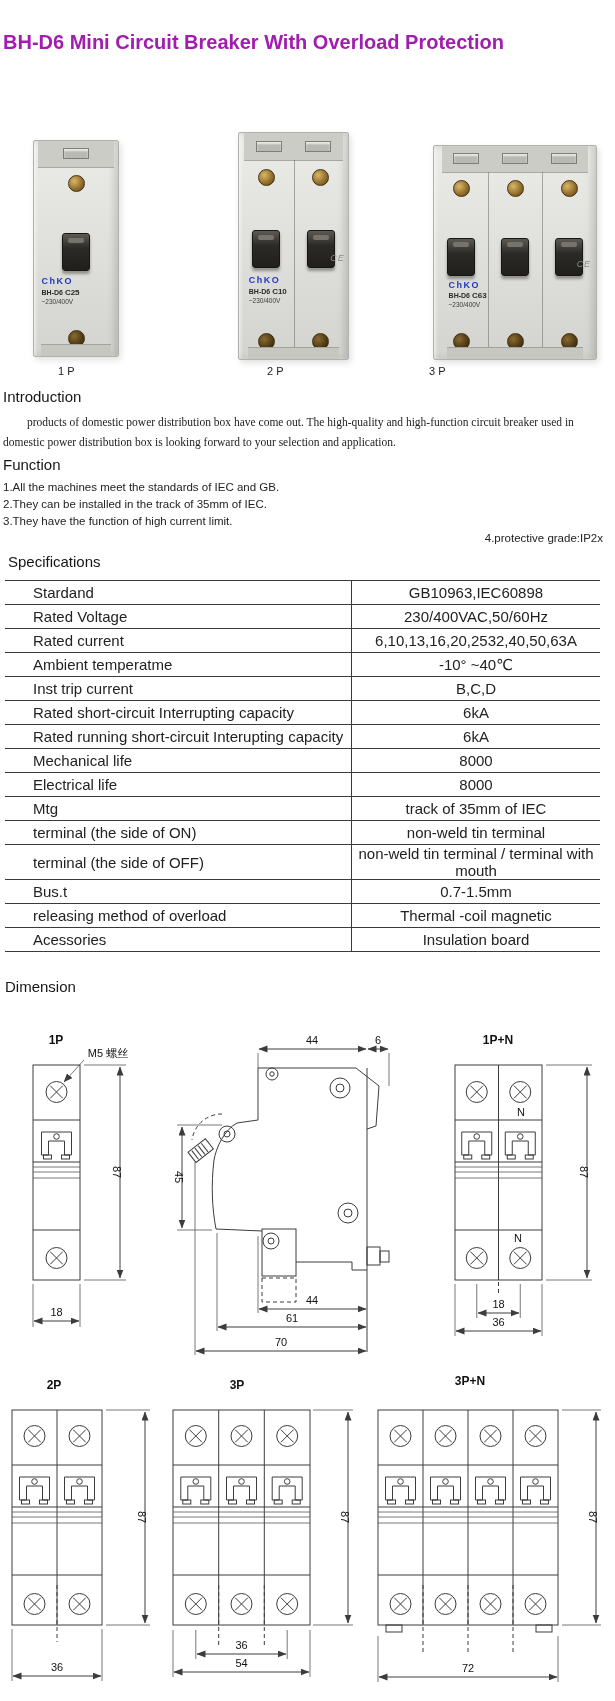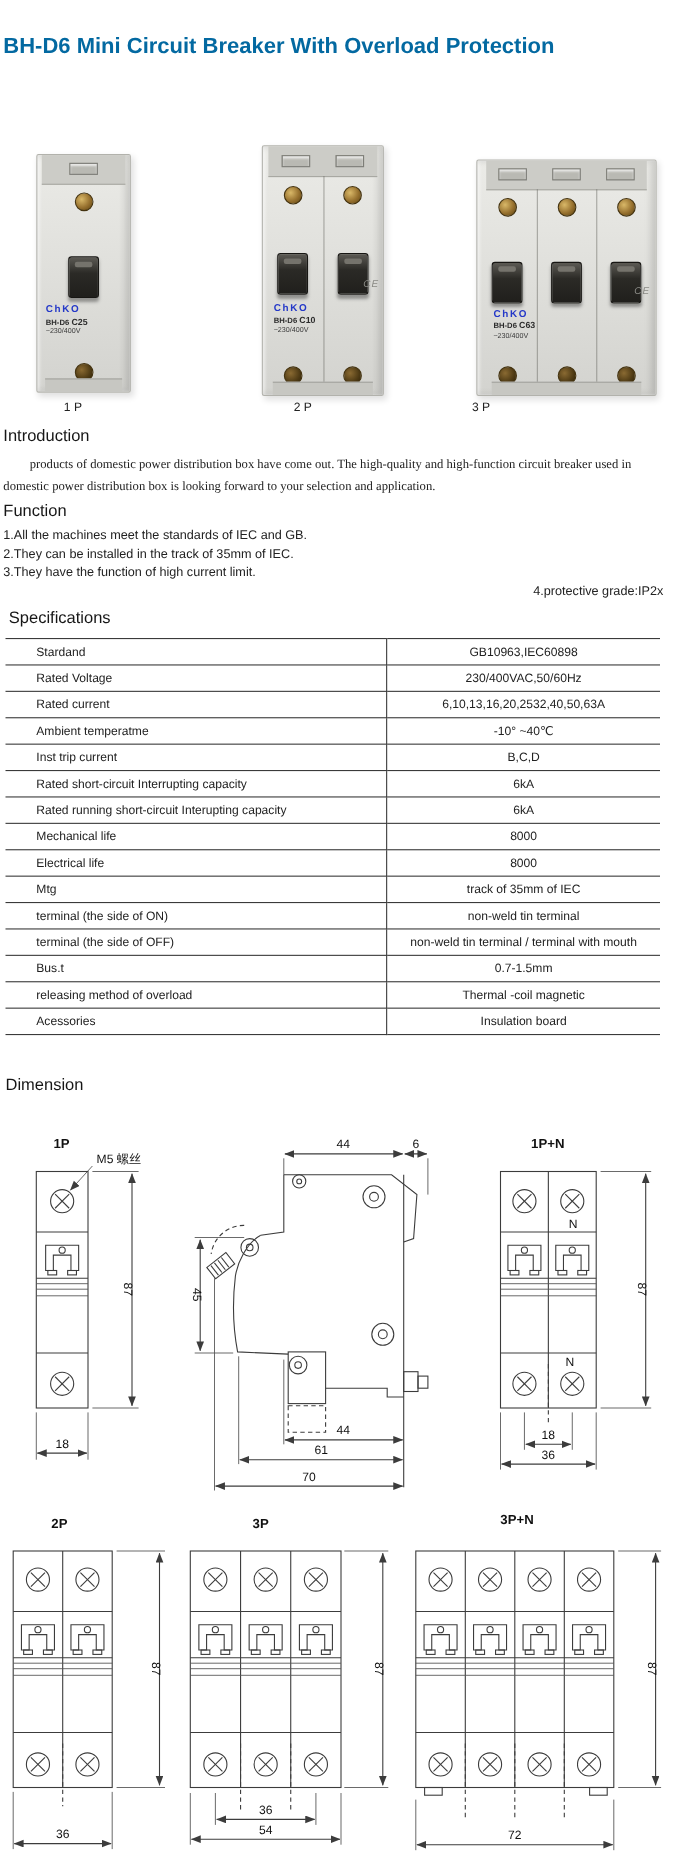--- a/index.html
+++ b/index.html
@@ -2,29 +2,29 @@
 <html><head>
 <meta charset="utf-8">
 <style>
   html,body{margin:0;padding:0;}
   body{
     width:615px;height:1701px;position:relative;background:#fff;overflow:hidden;
     font-family:"Liberation Sans","DejaVu Sans",sans-serif;color:#1a1a1a;
   }
   .abs{position:absolute;}
   
-  .page-title{left:3px;top:31px;font-size:20px;font-weight:bold;letter-spacing:0;color:#0369a1;text-align:center;}
+  .page-title{left:3px;top:31px;font-size:20px;font-weight:bold;letter-spacing:0;color:#a21caf;text-align:center;}
   .sec-head{left:6px;font-size:15px;color:#161616;}
   .body-text{left:3px;width:606px;font-size:11.5px;line-height:20px;color:#222;}
   .body-text p{margin:0;text-indent:24px;font-family:Liberation Serif, serif;}
   .fn-item{left:3px;width:600px;font-size:11.5px;color:#222;height:17px;}
   .caption{font-size:11px;color:#222;}
   
   table.spec{position:absolute;left:5px;top:580px;width:595px;border-collapse:collapse;
-    font-size:11px;color:#222;border-top:1px solid #3a3a3a;}
+    font-size:15px;color:#222;border-top:1px solid #3a3a3a;}
   table.spec td{border-bottom:1px solid #3a3a3a;height:23px;padding:0;}
   table.spec td.l{width:318px;padding-left:28px;border-right:1px solid #3a3a3a;}
   table.spec td.v{text-align:center;}
   
   .photo{position:absolute;border:1px solid #b2b2ac;border-radius:2px;
     background:linear-gradient(180deg,#ebebe7 0%,#dededa 55%,#d3d3cf 100%);
     box-shadow:inset -4px 0 7px rgba(0,0,0,.14),inset 2px 0 3px rgba(255,255,255,.6),2px 3px 6px rgba(0,0,0,.12);}
   .ph-cap{position:absolute;left:5%;right:5%;top:0;height:12%;background:#ccccc7;
     border-bottom:1px solid #a8a8a2;display:flex;justify-content:space-around;align-items:center;}
   .slot{width:24px;height:9px;background:#b9b9b3;border:1px solid #7e7e78;box-shadow:inset 0 2px 2px rgba(255,255,255,.7);}

